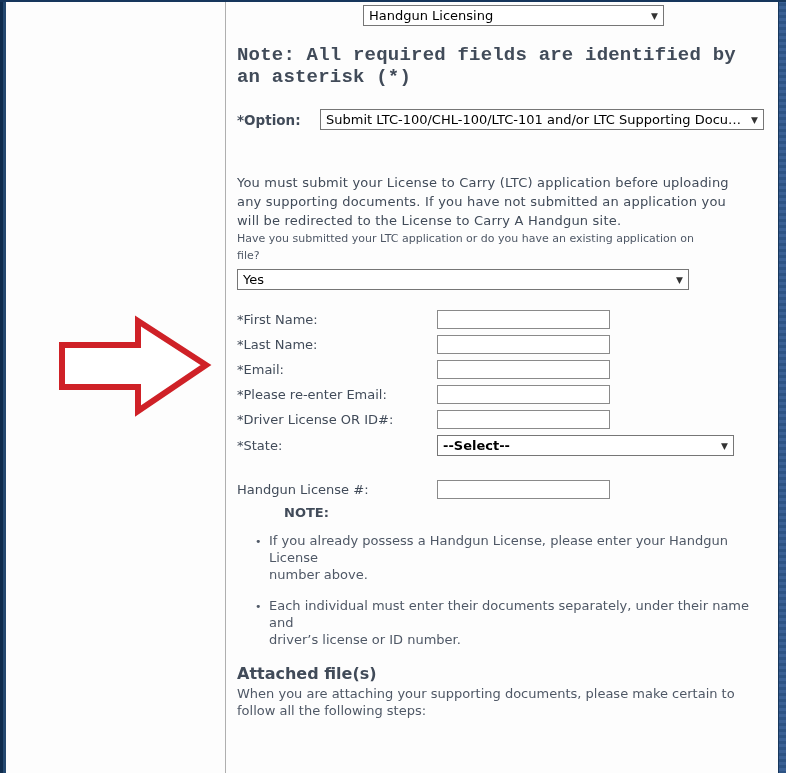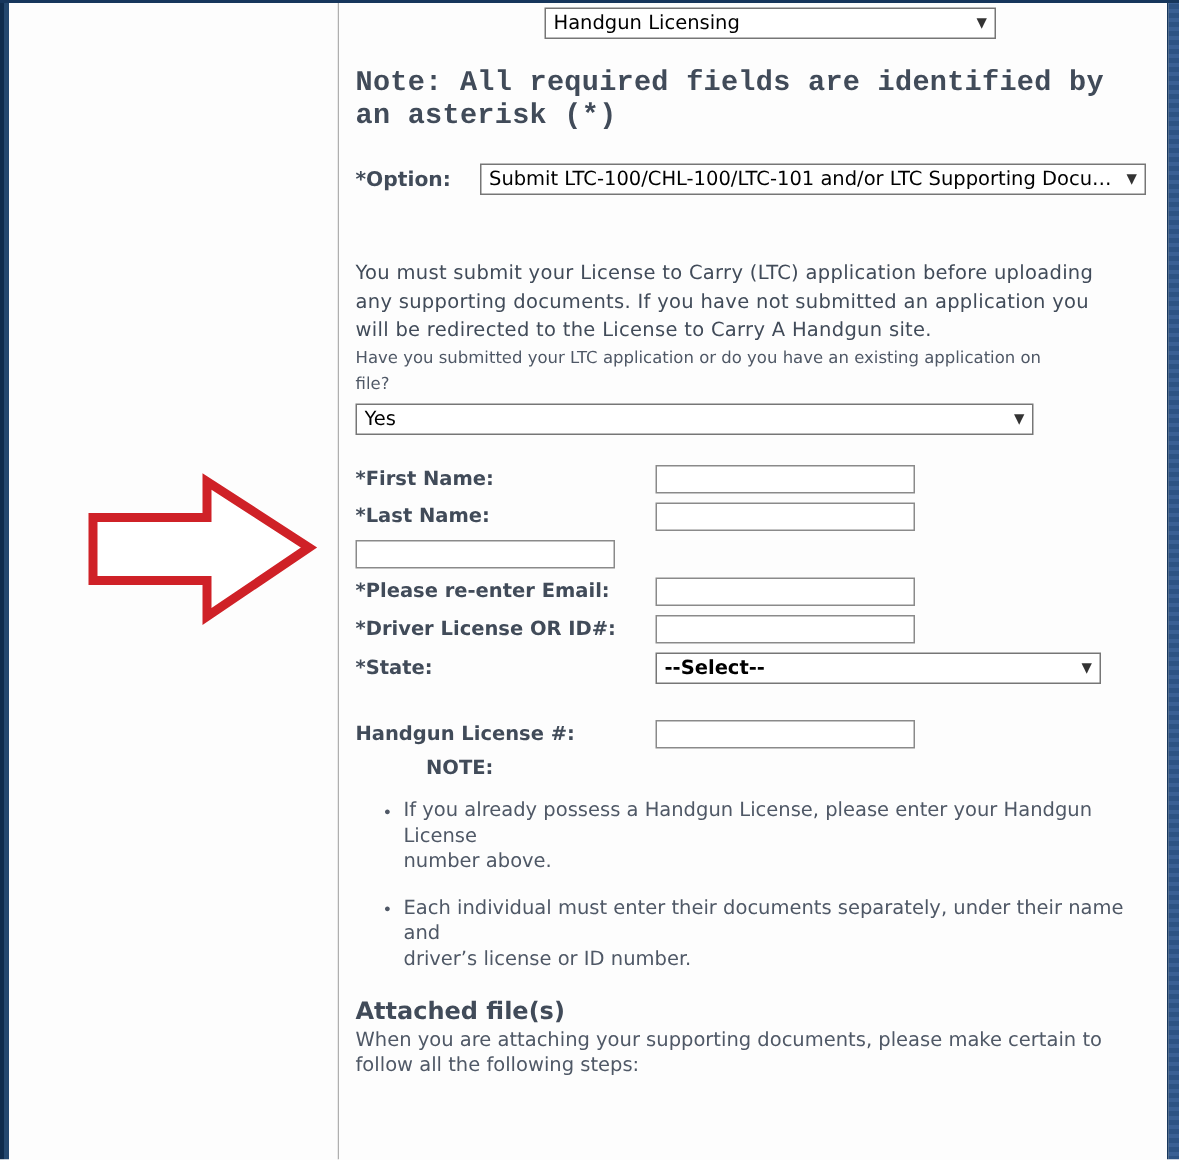--- a/index.html
+++ b/index.html
@@ -48,21 +48,21 @@
   .option-row .olabel { width: 83px; flex: 0 0 83px; font-weight: bold; font-size: 13.5px; color: #414b59; }
   .option-sel { width: 452px; }
 
   .warning { margin-top: 43px; font-weight: normal; font-size: 13px; line-height: 19px; color: #414b59; white-space: pre-line; letter-spacing: 0.2px; }
 
   .question { font-size: 11px; line-height: 17px; color: #4f5866; white-space: pre-line; }
   .yes-sel { width: 452px; margin-top: 5px; }
 
   .fields { margin-top: 20px; }
   .frow { display: flex; align-items: center; margin-bottom: 6px; }
-  .frow .flabel { width: 200px; flex: 0 0 200px; font-weight: bold; font-size: 13px; color: #414b59; }
+  .frow .flabel { width: 200px; flex: 0 0 200px; font-weight: normal; font-size: 13px; color: #414b59; }
   .tin { width: 173px; height: 19px; border: 1px solid #8a8a8a; background: #fff; box-sizing: border-box; padding: 0 4px; font-size: 13px; font-family: "DejaVu Sans", sans-serif; }
   .state-sel { width: 297px; font-weight: bold; }
   .hl-row { margin-top: 24px; }
 
   .note-heading { margin-top: 6px; font-weight: bold; font-size: 13px; color: #414b59; margin-left: 47px; }
   ul.notes { margin: 12px 0 0 0; padding: 0 0 0 18px; list-style: none; }
   ul.notes li { margin-bottom: 14px; font-size: 13px; line-height: 17px; color: #4f5866; display: flex; }
   ul.notes .bullet { flex: 0 0 14px; color: #4f5866; font-size: 11px; padding-top: 1px; }
   ul.notes .btext { white-space: pre-line; }
 
@@ -115,20 +115,21 @@
   <div class="fields">
     <div class="frow">
       <span class="flabel">*First Name:</span>
       <input class="tin" type="text" style="">
     </div>
     <div class="frow">
       <span class="flabel">*Last Name:</span>
       <input class="tin" type="text" style="">
     </div>
     <div class="frow">
+      <span class="flabel">*Email:</span>
       <input class="tin" type="text" style="">
     </div>
     <div class="frow">
       <span class="flabel">*Please re-enter Email:</span>
       <input class="tin" type="text" style="">
     </div>
     <div class="frow">
       <span class="flabel">*Driver License OR ID#:</span>
       <input class="tin" type="text" style="">
     </div>

